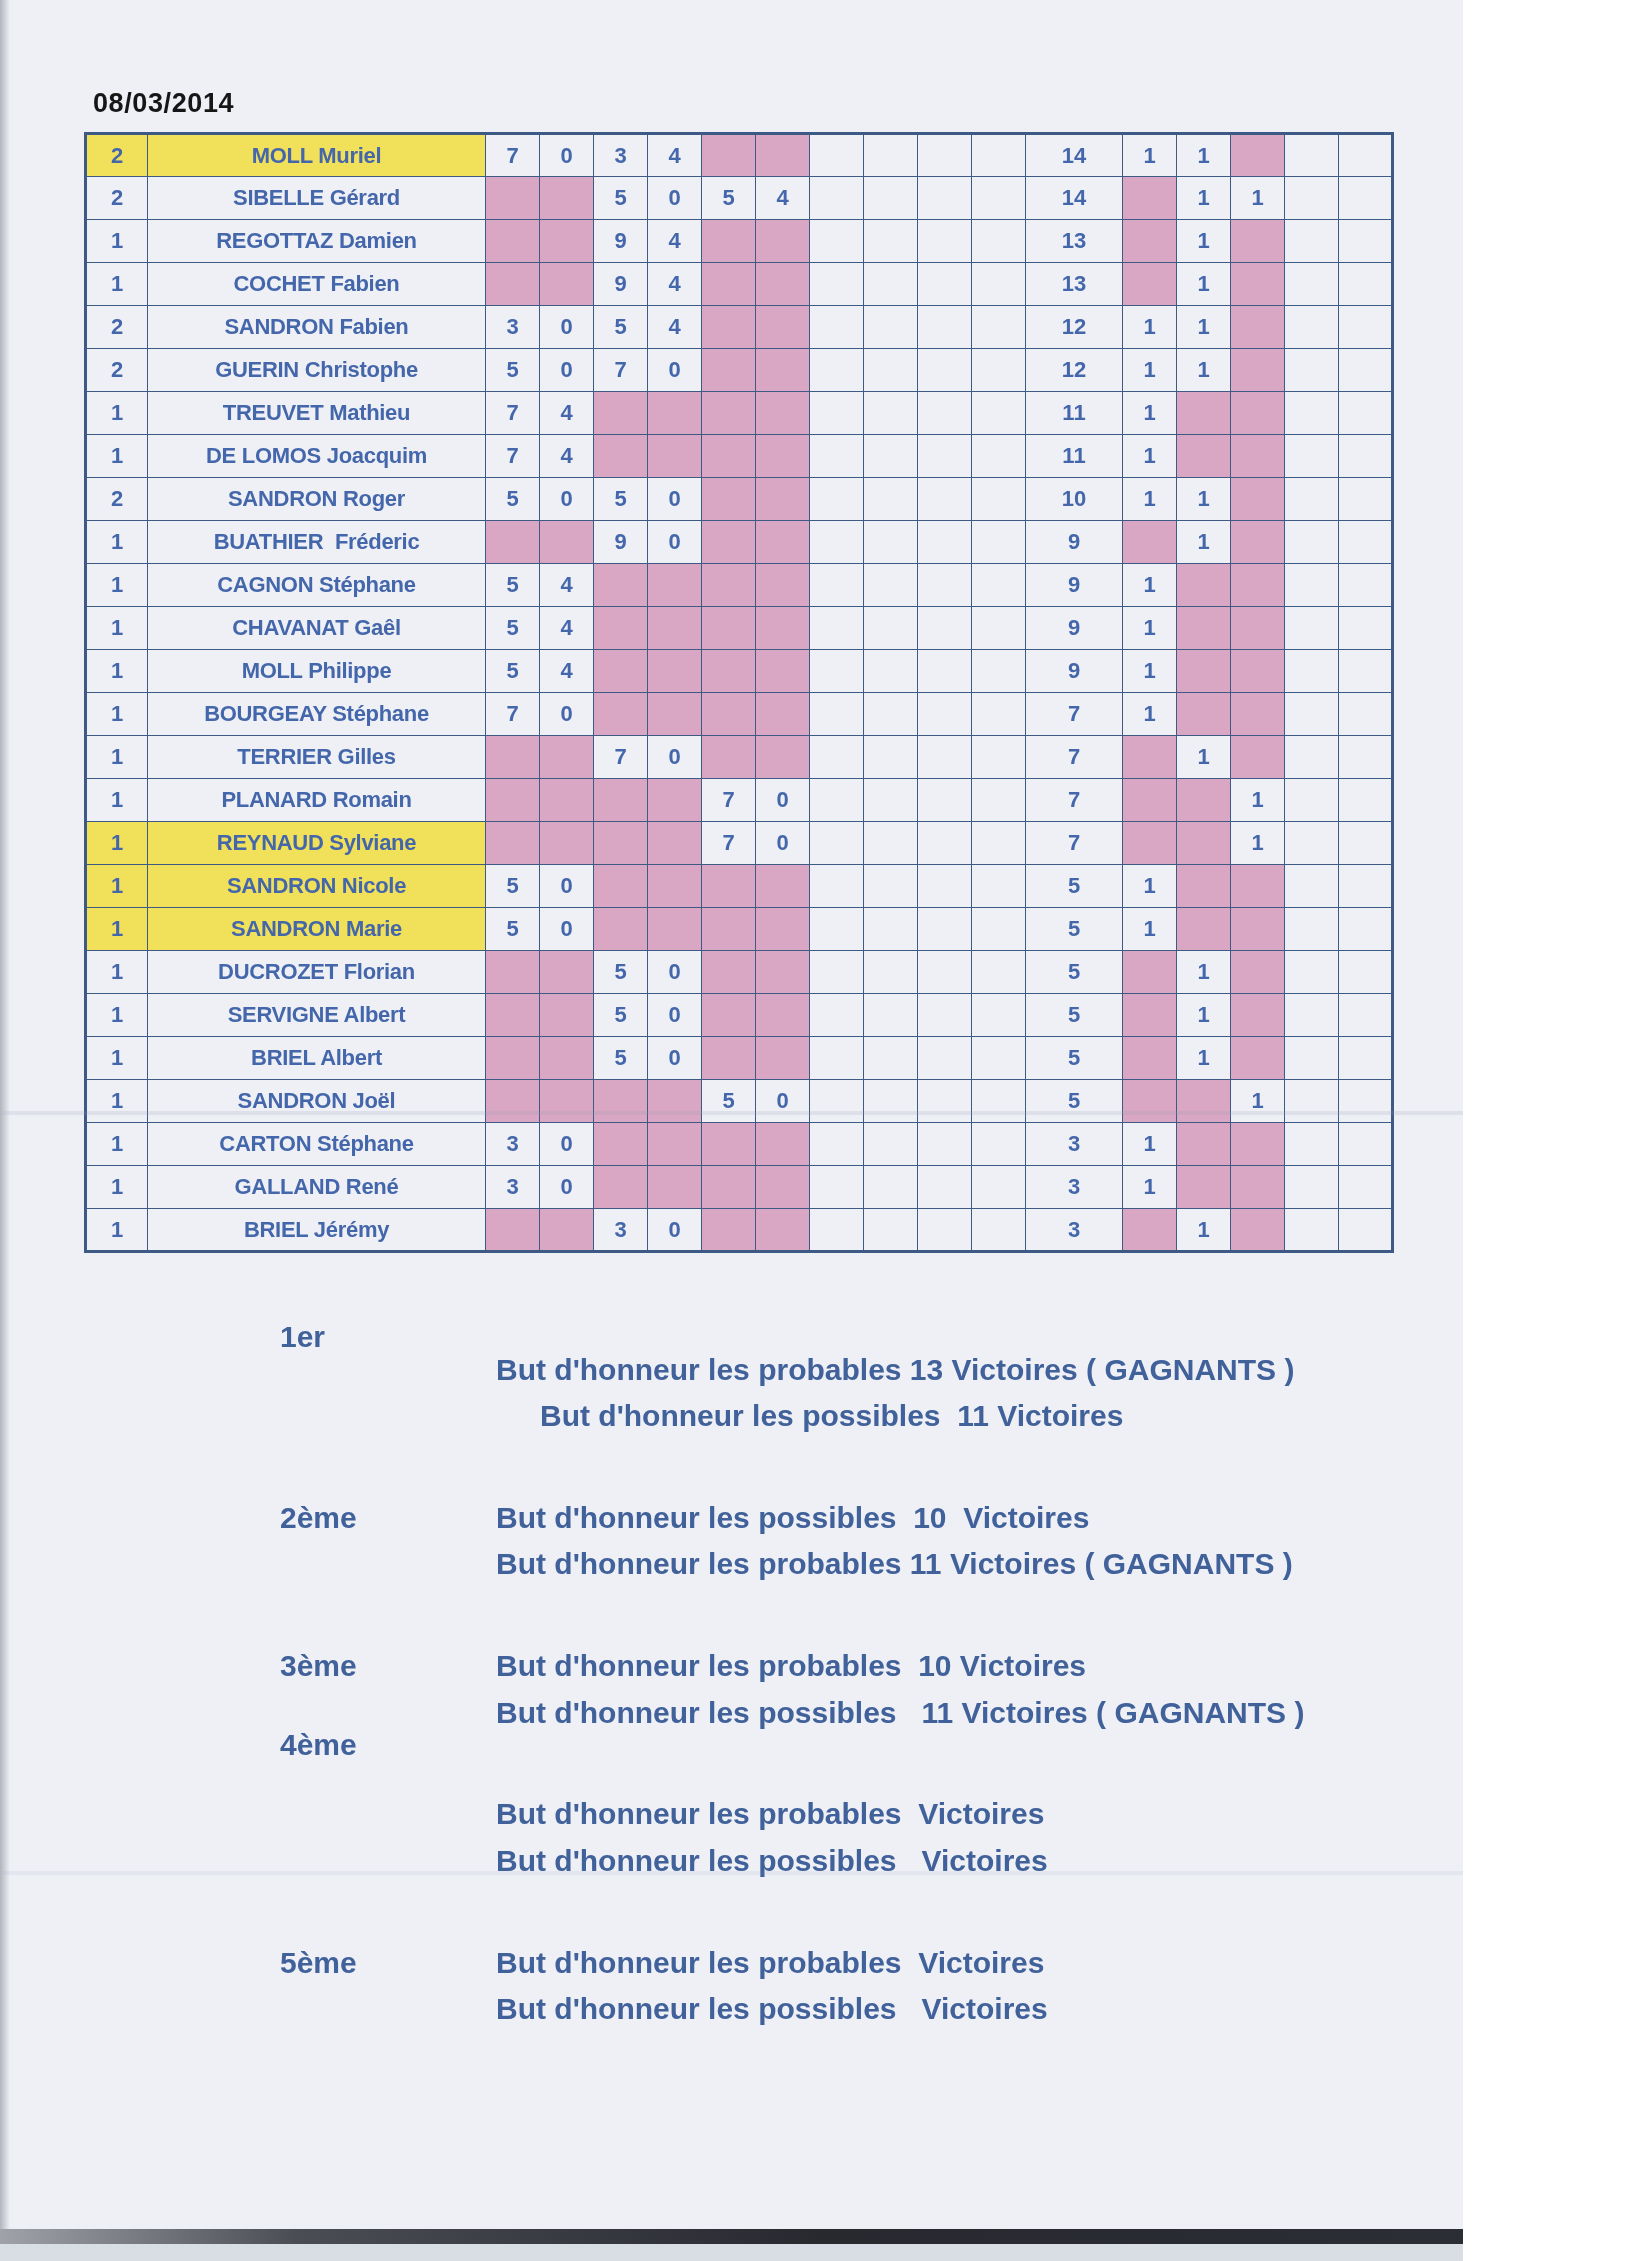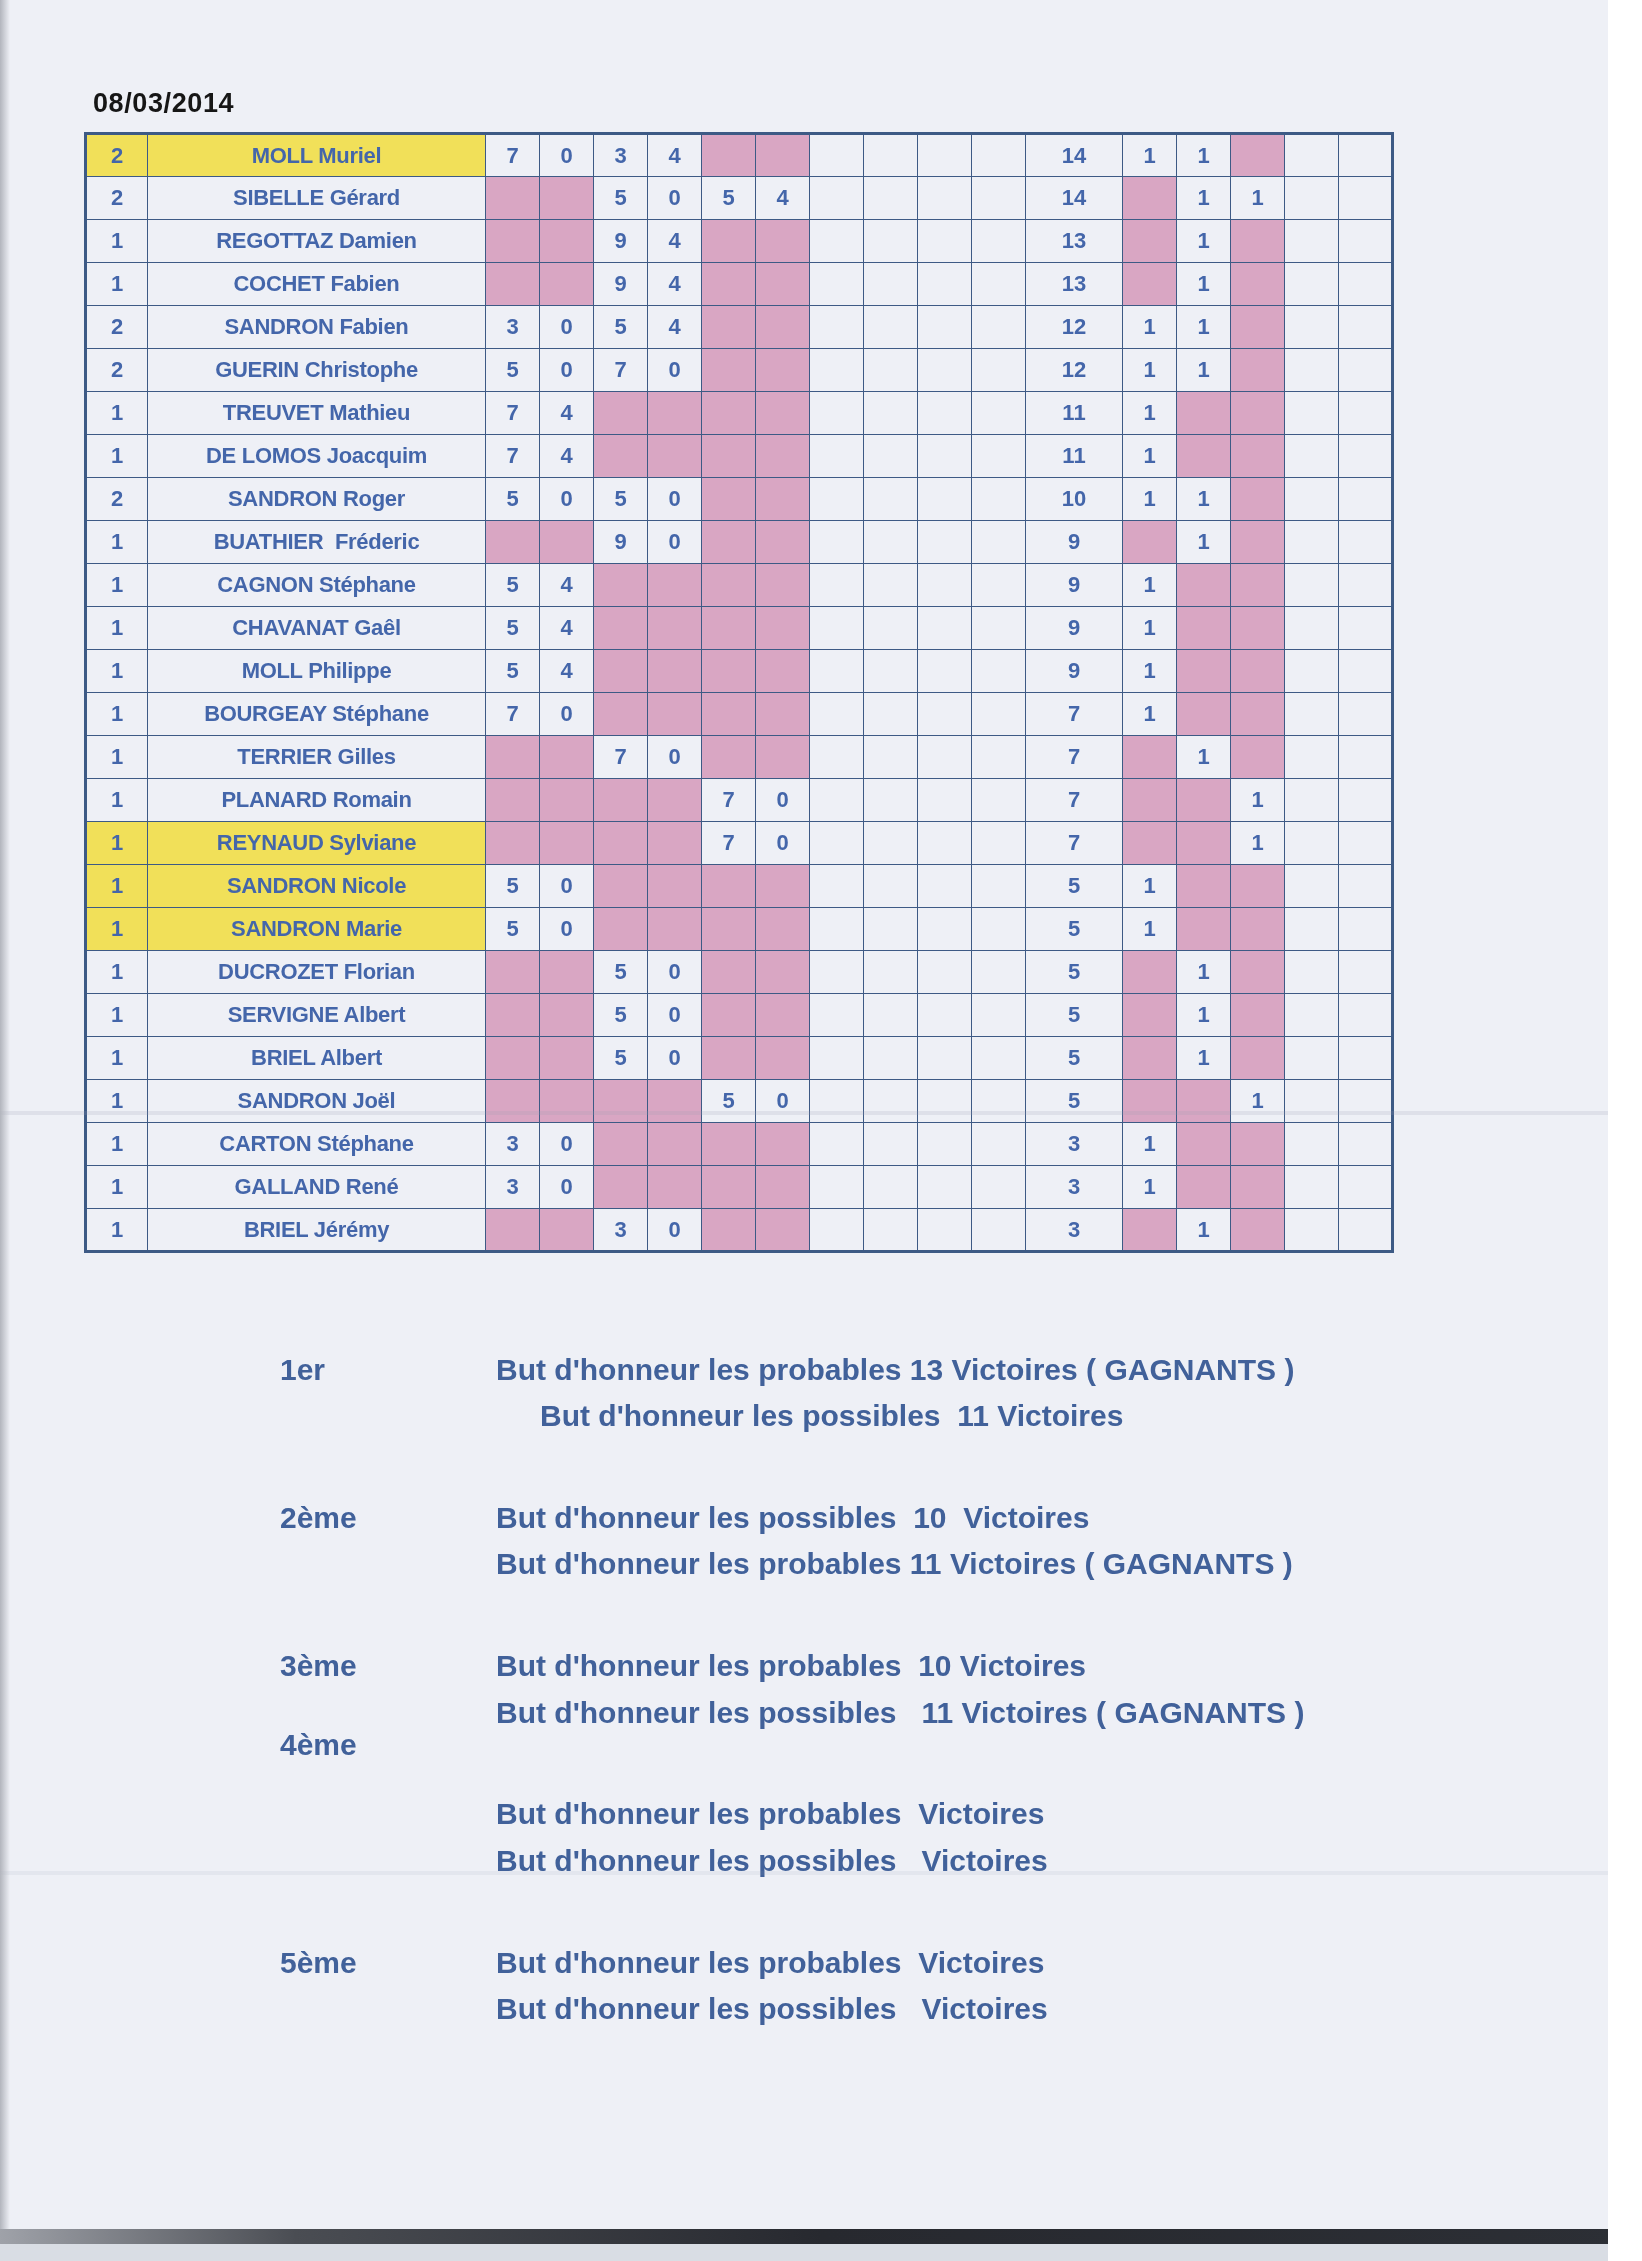--- a/index.html
+++ b/index.html
@@ -1,16 +1,16 @@
 <!DOCTYPE html>
 <html style="font-size:10.3px"><head>
 <meta charset="utf-8">
 <style>
   html,body{margin:0;padding:0;}
-  .page{position:relative;width:1608px;height:2261px;background:#6d28d9;overflow:hidden;
+  .page{position:relative;width:1463px;height:2261px;background:#6d28d9;overflow:hidden;
         font-family:"Liberation Sans",sans-serif;}
   .paper{position:absolute;left:0;top:0;width:1643px;height:2243px;background:#eef0f6;}
   .edge-left{position:absolute;left:0;top:0;width:10.3px;height:2243px;
         background:linear-gradient(to right,#b2b5bd,rgba(238,240,246,0));}
   .edge-right{position:absolute;right:0;top:0;width:9px;height:2243px;
         background:linear-gradient(to left,#ccd0d9,rgba(238,240,246,0));}
   .crease{position:absolute;left:0;width:1643px;height:3.9px;background:rgba(150,156,175,0.18);}
   .paper-bottom-edge{position:absolute;left:0;top:2229px;width:1643px;height:15.5px;
         background:linear-gradient(to right,#9fa2a9,#4a4d53 18%,#27292f 50%,#2c2f35 100%);}
   .scanner-bed{position:absolute;left:0;top:2244px;width:1643px;height:17px;background:#d9dde4;}
@@ -581,21 +581,21 @@
             <td class="p"></td>
             <td class="b">1</td>
             <td class="p"></td>
             <td class="b"></td>
             <td class="b"></td>
           </tr>
         </tbody>
     </table>
 
     <div id="footer-sections">
-        <div class="flabel" style="top: 1353px;">1er</div>
+        <div class="flabel" style="top: 1320px;">1er</div>
         <div class="fline" style="top: 1353px;">But d'honneur les probables 13 Victoires ( GAGNANTS )</div>
         <div class="fline" style="top: 1399px; margin-left: 44px;">But d'honneur les possibles  11 Victoires</div>
         <div class="flabel" style="top: 1501px;">2ème</div>
         <div class="fline" style="top: 1501px;">But d'honneur les possibles  10  Victoires</div>
         <div class="fline" style="top: 1547px;">But d'honneur les probables 11 Victoires ( GAGNANTS )</div>
         <div class="flabel" style="top: 1649px;">3ème</div>
         <div class="fline" style="top: 1649px;">But d'honneur les probables  10 Victoires</div>
         <div class="fline" style="top: 1696px;">But d'honneur les possibles   11 Victoires ( GAGNANTS )</div>
         <div class="flabel" style="top: 1728px;">4ème</div>
         <div class="fline" style="top: 1797px;">But d'honneur les probables  Victoires</div>

